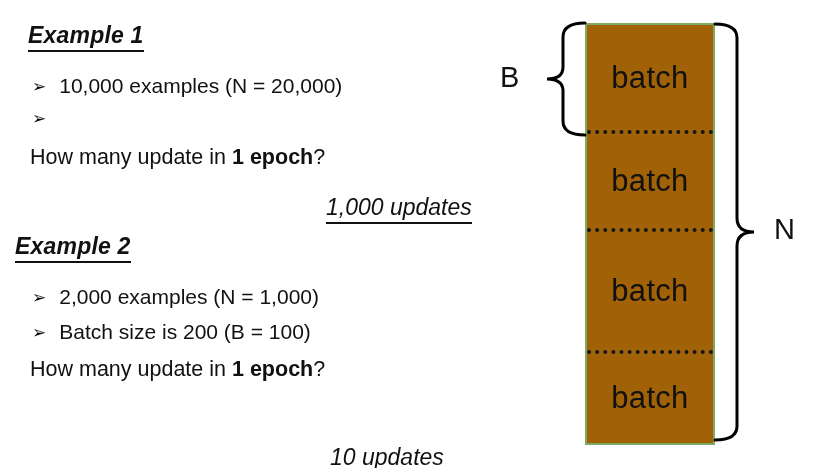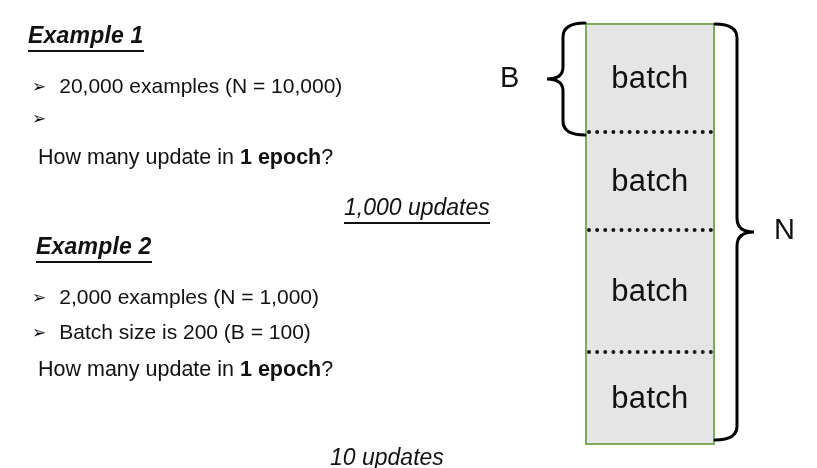--- a/index.html
+++ b/index.html
@@ -36,21 +36,20 @@
   .bullet-glyph {
     font-size: 17px;
     margin-right: 13px;
     position: relative;
     top: -1px;
     color: #0a0a14;
   }
   .question-line {
     font-size: 21.5px;
     white-space: nowrap;
-    margin-left: 8px;
   }
   .question-line .q-bold { font-weight: bold; }
   .answer {
     font-size: 23px;
     font-style: italic;
     display: inline-block;
     border-bottom: 2px solid #111111;
     padding-bottom: 1px;
     white-space: nowrap;
   }
@@ -95,56 +94,56 @@
 <body>
 
 <div id="slide">
 
   <div class="abs" style="left:28px; top:22px;">
     <span class="example-title">Example 1</span>
   </div>
 
   <div class="abs bullet-row" style="left:32px; top:74px;">
     <span class="bullet-glyph">➢</span>
-    <span>20,000 examples (N = 10,000)</span>
+    <span>10,000 examples (N = 20,000)</span>
   </div>
   <div class="abs bullet-row" style="left:32px; top:109px;">
     <span class="bullet-glyph">➢</span>
   </div>
 
   <div class="abs question-line" style="left:30px; top:145px;">
     <span>How many update in </span><span class="q-bold">1 epoch</span><span>?</span>
   </div>
 
-  <div class="abs" style="left:344px; top:194px;">
+  <div class="abs" style="left:326px; top:194px;">
     <span class="answer">1,000 updates</span>
   </div>
 
-  <div class="abs" style="left:36px; top:233px;">
+  <div class="abs" style="left:15px; top:233px;">
     <span class="example-title">Example 2</span>
   </div>
 
   <div class="abs bullet-row" style="left:32px; top:285px;">
     <span class="bullet-glyph">➢</span>
     <span>2,000 examples (N = 1,000)</span>
   </div>
   <div class="abs bullet-row" style="left:32px; top:320px;">
     <span class="bullet-glyph">➢</span>
     <span>Batch size is 200 (B = 100)</span>
   </div>
 
   <div class="abs question-line" style="left:30px; top:357px;">
     <span>How many update in </span><span class="q-bold">1 epoch</span><span>?</span>
   </div>
 
   <div class="abs" style="left:330px; top:400px;margin-top:44px;">
     <span class="answer">10 updates</span>
   </div>
 
-  <div id="batch-bar" class="abs" style="background: #e5e5e5;">
+  <div id="batch-bar" class="abs" style="background: #a16207;">
     <div class="batch-section sep s1">batch</div>
     <div class="batch-section sep s2">batch</div>
     <div class="batch-section sep s3">batch</div>
     <div class="batch-section s4">batch</div>
   </div>
 
   <svg id="brace-svg" class="abs" viewBox="0 0 817 468" xmlns="http://www.w3.org/2000/svg">
     <path d="M 585 23 Q 563 23 563 37 L 563 67 Q 563 79 547 79 Q 563 79 563 91 L 563 121 Q 563 135 585 135" fill="none" stroke="#000" stroke-width="3" stroke-linecap="round" style="stroke: rgb(0, 0, 0);"></path>
     <path d="M 715 24 Q 737 24 737 38 L 737 218 Q 737 232 754 232 Q 737 232 737 246 L 737 426 Q 737 440 715 440" fill="none" stroke="#000" stroke-width="3" stroke-linecap="round" style="stroke: rgb(0, 0, 0);"></path>
   </svg>

